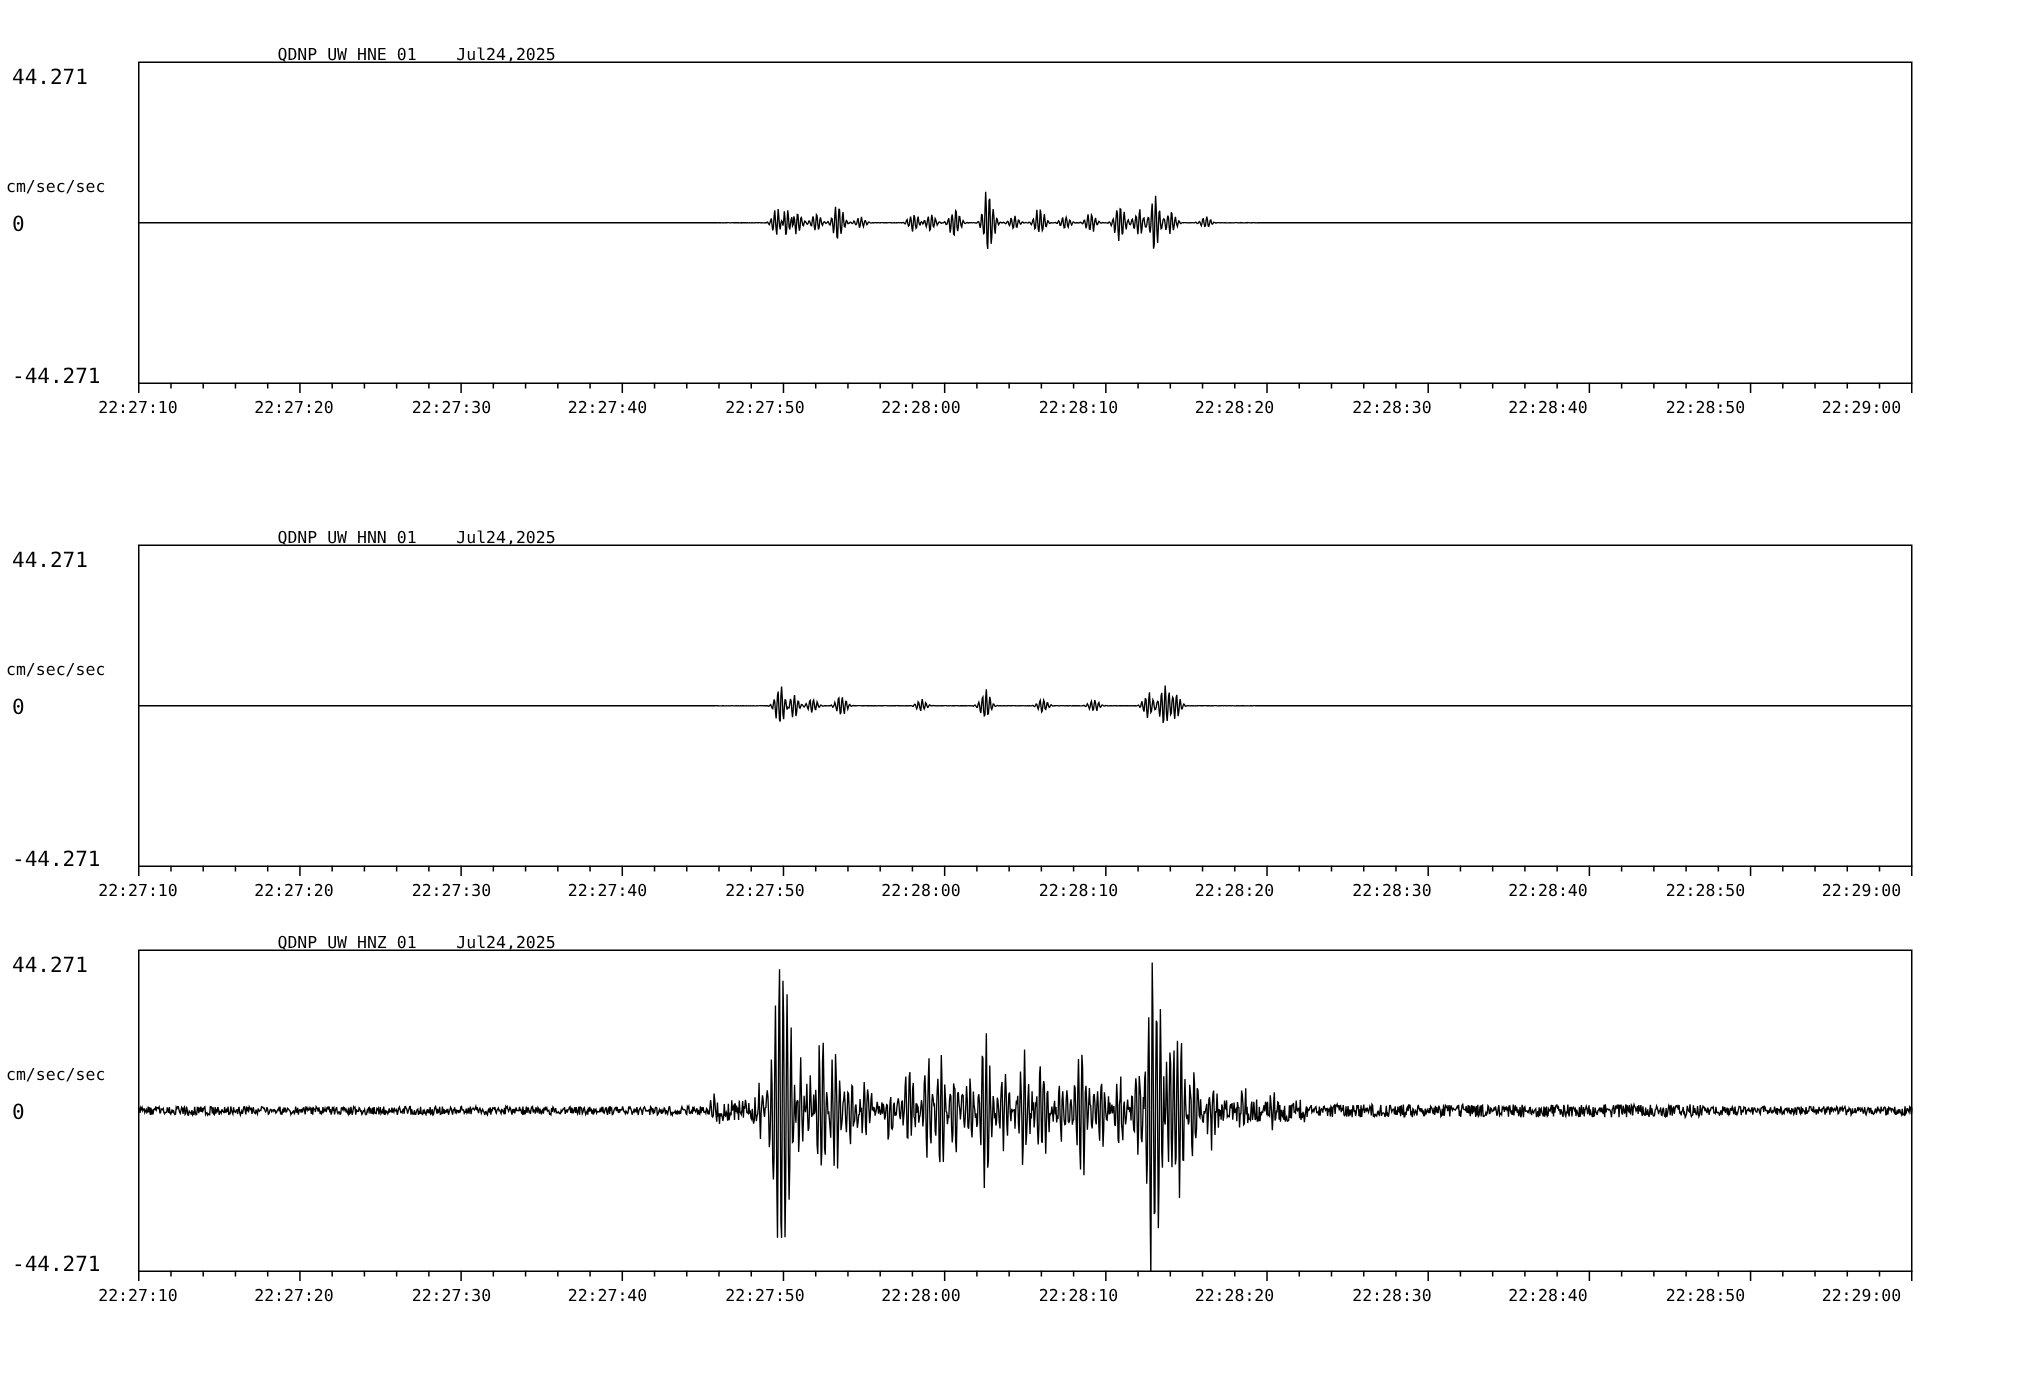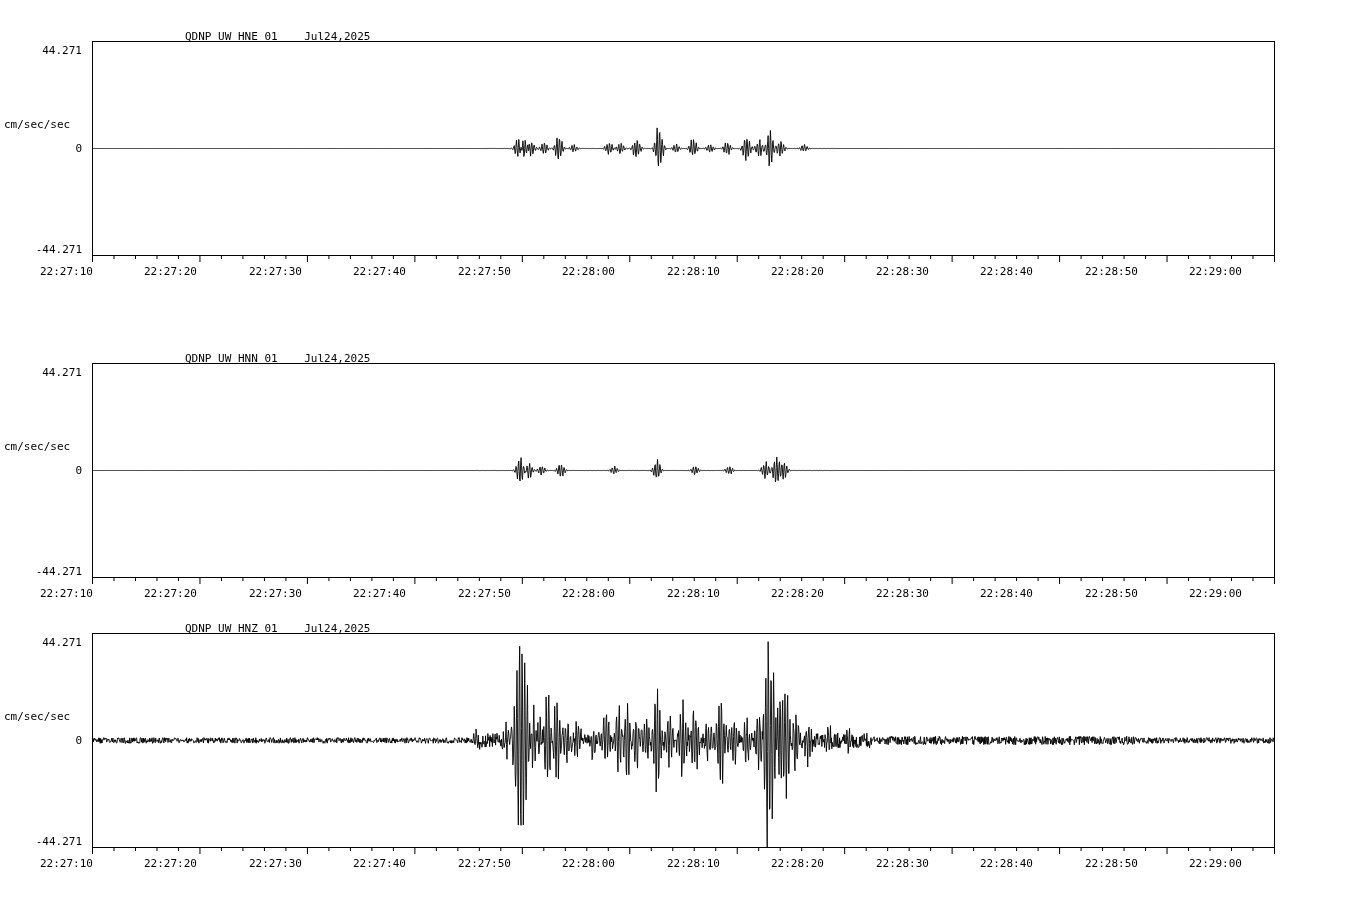--- a/index.html
+++ b/index.html
@@ -38,28 +38,28 @@
     background: #ffffff;
   }
   .ylabel-units {
     position: absolute;
     font-size: 11px;
     white-space: pre;
     text-align: left;
   }
   .ytick-label {
     position: absolute;
+    font-size: 14px;
+    white-space: pre;
+  }
+  .xtick-label {
+    position: absolute;
     font-size: 11px;
     white-space: pre;
-    text-align: right;
-  }
-  .xtick-label {
-    position: absolute;
-    font-size: 11px;
-    white-space: pre;
+    text-align: center;
   }
   svg.trace {
     position: absolute;
     display: block;
   }
 </style>
 </head>
 <body>
 
 <div id="page">

